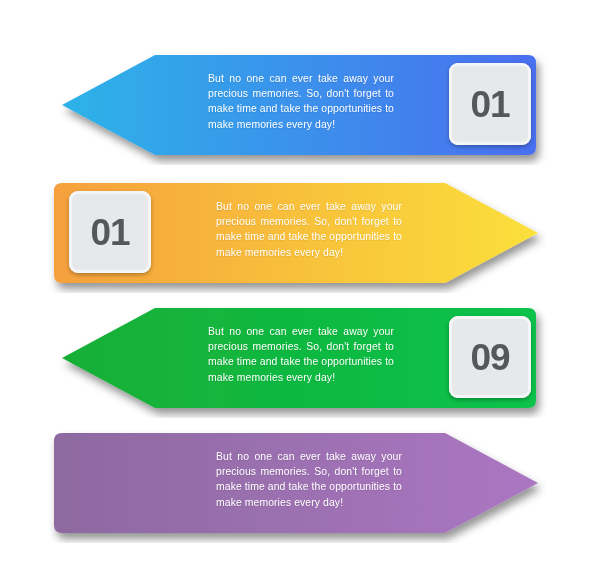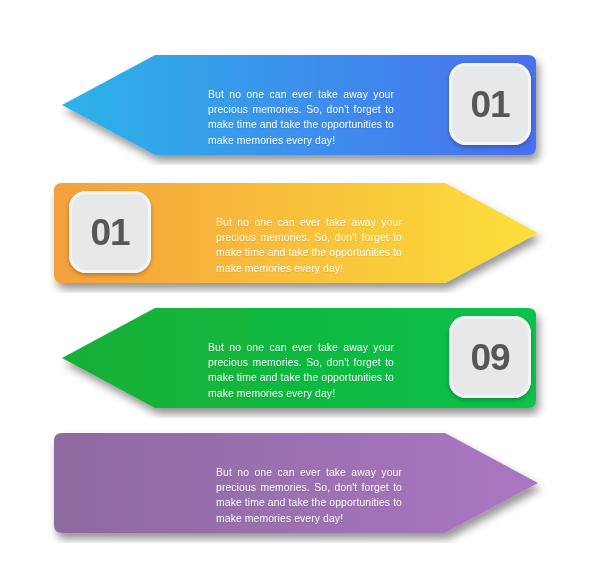--- a/index.html
+++ b/index.html
@@ -23,31 +23,30 @@
   .band-text{
     position:absolute;
     top:26px;
     width:186px;
     color:#ffffff;
     font-size:10.4px;
     line-height:15.2px;
     text-align:justify;
     letter-spacing:.1px;
     text-shadow:0 1px 1px rgba(0,0,0,.10);
-    margin-top:16px;
   }
   .text-right-badge{ left:208px; }   
   .text-left-badge{  left:216px; }   
 
   .badge{
     position:absolute;
     width:82px;height:82px;
     top:18px;
     background:#e7e8ea;
-    border-radius:17px;
+    border-radius:9px;
     box-shadow:0 2px 4px rgba(0,0,0,.28), inset 0 0 0 3px #f4f5f6;
     display:flex;align-items:center;justify-content:center;
   }
   .badge span{
     font-size:37px;
     font-weight:bold;
     color:#555759;
     letter-spacing:-1px;
     line-height:1;
   }

